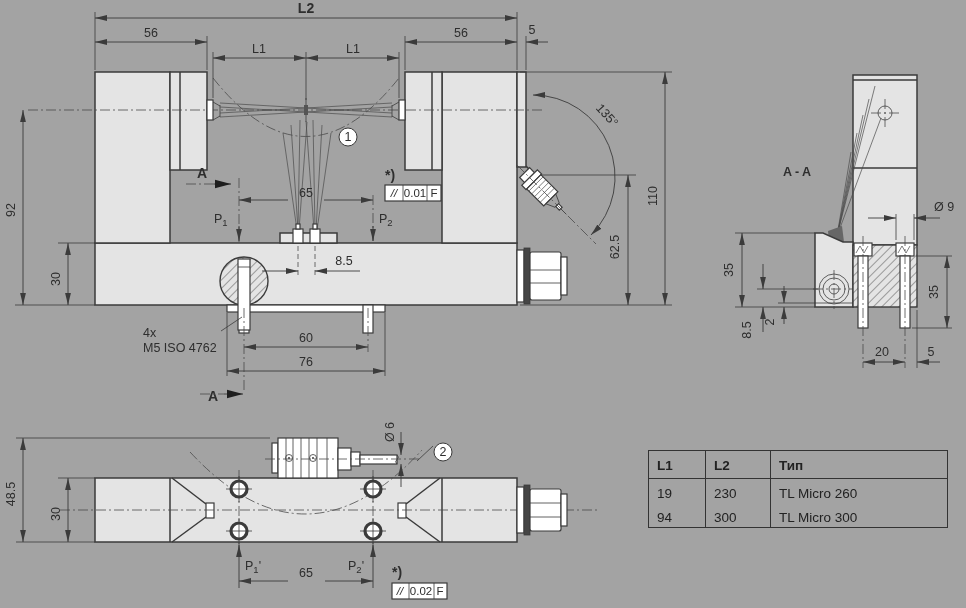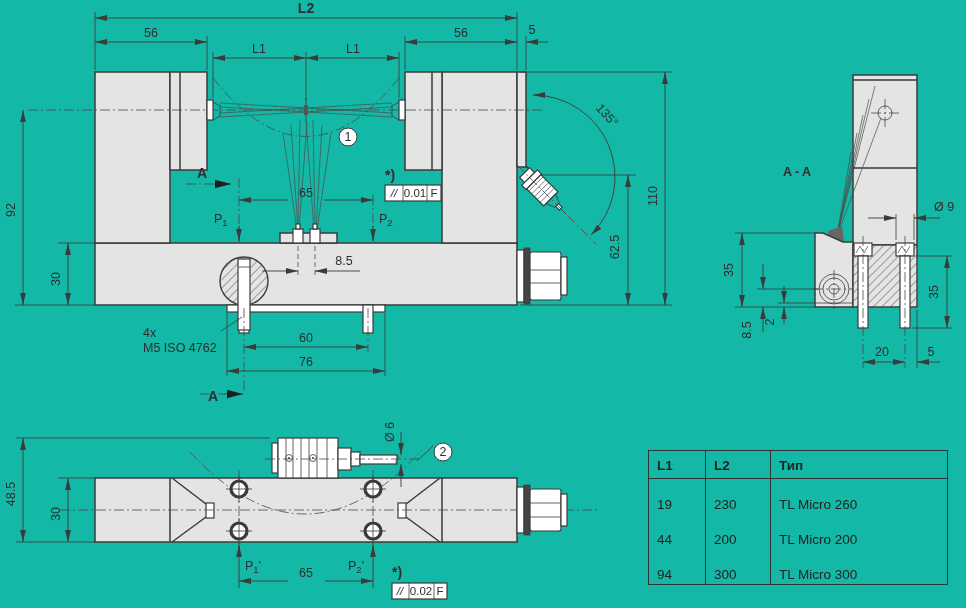--- a/index.html
+++ b/index.html
@@ -1,36 +1,36 @@
 <!DOCTYPE html>
 <html><head>
 <meta charset="utf-8">
 <style>
   html,body{margin:0;padding:0;background:#fff;}
-  #stage{position:relative;width:966px;height:608px;background:#14b8a6;overflow:hidden;
+  #stage{position:relative;width:966px;height:608px;background:#a3a3a3;overflow:hidden;
          font-family:"Liberation Sans", sans-serif;}
   svg{position:absolute;left:0;top:0;}
   svg text{font-family:"Liberation Sans", sans-serif;fill:#2e2e2e;font-size:12.5px;}
   .dimtxt{font-size:12.5px;}
   .boldtxt{font-weight:bold;font-size:14px;}
   .fcftxt{font-size:11.5px;}
   .body-fill{fill:#e4e4e4;stroke:#3b3b3b;stroke-width:1.5;}
   .body-line{stroke:#3b3b3b;stroke-width:1.5;fill:none;}
   .thin{stroke:#3b3b3b;stroke-width:0.8;fill:none;}
   .hair{stroke:#4a4a4a;stroke-width:0.7;fill:none;}
   .dim{stroke:#3b3b3b;stroke-width:0.9;fill:none;}
   .cl{stroke:#4a4a4a;stroke-width:0.8;fill:none;stroke-dasharray:10 3 2 3;}
   .dsh{stroke:#4a4a4a;stroke-width:0.8;fill:none;stroke-dasharray:5 3;}
   .wht{fill:#ffffff;stroke:#3b3b3b;stroke-width:1.2;}
   .dark{fill:#454545;stroke:#3b3b3b;stroke-width:0.8;}
   #type-table{position:absolute;left:648px;top:450px;width:300px;border-collapse:collapse;
       font-size:13.5px;color:#222;}
   #type-table th,#type-table td{border-left:1.5px solid #333;padding:2px 6px 0 8px;text-align:left;}
   #type-table th{border-bottom:1.5px solid #333;height:25px;font-weight:bold;}
-  #type-table td{border-top:none;border-bottom:none;height:19px;padding-top:16px;}
+  #type-table td{border-top:none;border-bottom:none;height:19px;padding-top:5px;}
   #type-table{border:1.5px solid #333;}
 </style>
 </head>
 <body>
 
 <div id="stage">
 <svg width="966" height="608" viewBox="0 0 966 608">
   <defs>
     <marker id="arr" markerWidth="12" markerHeight="7" refX="12" refY="3.5" orient="auto-start-reverse" markerUnits="userSpaceOnUse">
       <path d="M12,3.5 L0,0.6 L0,6.4 Z" fill="#3b3b3b"></path>
@@ -425,24 +425,19 @@
       <th>Тип</th>
     </tr>
   </thead>
   <tbody>
     <tr>
       <td>19</td>
       <td>230</td>
       <td>TL Micro 260</td>
     </tr>
     <tr>
-      <td>44</td>
-      <td>200</td>
-      <td>TL Micro 200</td>
-    </tr>
-    <tr>
       <td>94</td>
       <td>300</td>
       <td>TL Micro 300</td>
     </tr>
   </tbody>
 </table>
 </div>
 
 </body></html>

